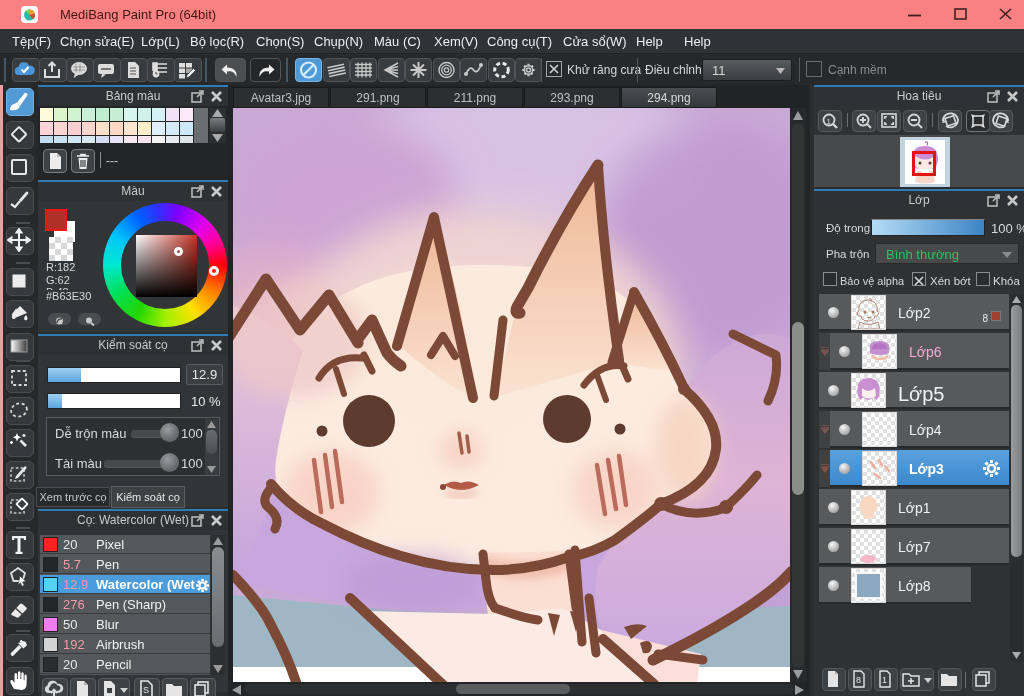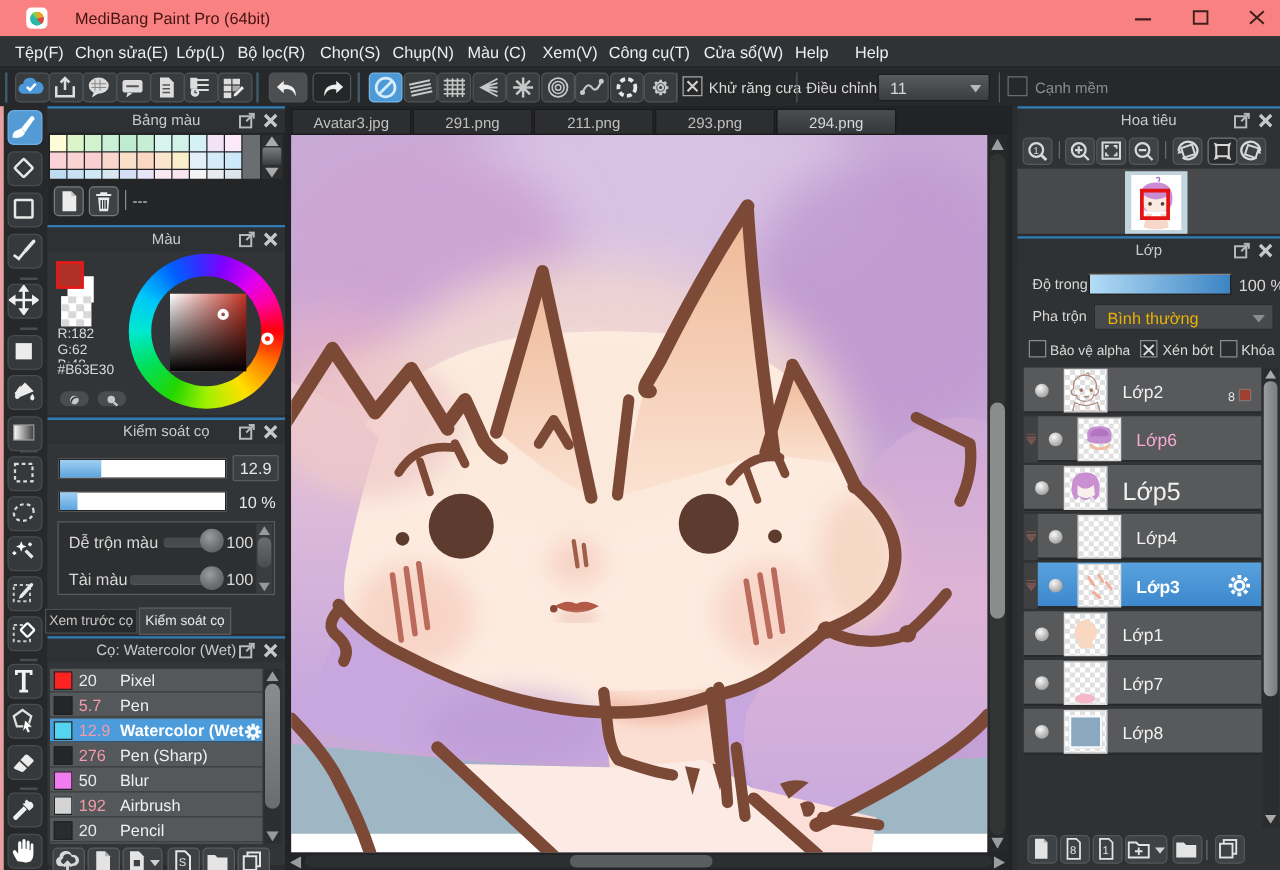--- a/index.html
+++ b/index.html
@@ -729,21 +729,21 @@
               <rect x="1" y="3" width="9" height="9" fill="none" stroke="#b8b8b8" stroke-width="1.6"></rect>
               <path d="M6 7 L12 1 M8 1 h4 v4" stroke="#b8b8b8" stroke-width="1.6" fill="none"></path>
             </svg><svg class="pico" style="right:5px" viewBox="0 0 13 13">
               <path d="M2 2 L11 11 M11 2 L2 11" stroke="#c8c8c8" stroke-width="2.6"></path>
             </svg></div>
         <span class="abs" style="left:12px; top:31px; font-size:11.5px; color:#d8d8d8">Độ trong</span>
         <div class="abs" style="left:57px; top:28px; width:114px; height:17px; background:linear-gradient(90deg,#b4dcf6,#3c84c4); border:1px solid #222; border-top-color:#888"></div>
         <span class="abs" style="left:177px; top:30px; font-size:13px; color:#d8d8d8; white-space:nowrap">100 %</span>
         <span class="abs" style="left:12px; top:57px; font-size:11.5px; color:#d8d8d8">Pha trộn</span>
         <div class="abs" style="left:61px; top:52px; width:144px; height:21px; background:#47494b; border:1px solid #2a2a2a">
-          <span class="abs" style="left:10px; top:3px; font-size:13px; color:#eab308">Bình thường</span>
+          <span class="abs" style="left:10px; top:3px; font-size:13px; color:#22c55e">Bình thường</span>
           <svg class="abs" style="right:6px; top:8px" width="10" height="6" viewBox="0 0 10 6">
               <path d="M0 0 h10 l-5 6z" fill="#8a8d8f"></path>
             </svg>
         </div>
         <div class="cbx" style="left:9px; top:81px"></div>
         <span class="abs" style="left:26px; top:84px; font-size:11px; color:#d8d8d8">Bảo vệ alpha</span>
         <div class="cbx" style="left:98px; top:81px"><svg width="12" height="12" viewBox="0 0 12 12">
               <path d="M2 2 L10 10 M10 2 L2 10" stroke="#d8d8d8" stroke-width="1.6"></path>
             </svg></div>
         <span class="abs" style="left:116px; top:84px; font-size:11.5px; color:#d8d8d8">Xén bớt</span>
@@ -825,21 +825,21 @@
               </svg></div>
             <span class="abs" style="left:79px; top:11px; font-size:14px; color:#f0f0f0">Lớp1</span>
           </div>
         <div class="abs" style="left:5px; top:337px; width:190px; height:37px; background:#57595b; border-bottom:2px solid #28292b">
             <div class="abs" style="left:9px; top:13px; width:11px; height:11px; border-radius:50%; background:radial-gradient(circle at 38% 32%, #f8f8f8, #b8b8b8 55%, #8a8a8a)"></div>
             <div class="abs" style="left:33px; top:2px; width:33px; height:33px; background:#fff; background-image:conic-gradient(#e0e0e0 90deg,#fff 0 180deg,#e0e0e0 0 270deg,#fff 0); background-size:8px 8px; outline:1px solid #ddd"><svg width="33" height="33" viewBox="0 0 33 33">
                 <ellipse cx="16" cy="29" rx="8" ry="4" fill="#f4b8c8"></ellipse>
               </svg></div>
             <span class="abs" style="left:79px; top:11px; font-size:14px; color:#f0f0f0">Lớp7</span>
           </div>
-        <div class="abs" style="left:5px; top:376px; width:191px; height:37px; background:#57595b; border-bottom:2px solid #28292b">
+        <div class="abs" style="left:5px; top:376px; width:152px; height:37px; background:#57595b; border-bottom:2px solid #28292b">
             <div class="abs" style="left:9px; top:13px; width:11px; height:11px; border-radius:50%; background:radial-gradient(circle at 38% 32%, #f8f8f8, #b8b8b8 55%, #8a8a8a)"></div>
             <div class="abs" style="left:33px; top:2px; width:33px; height:33px; background:#fff; background-image:conic-gradient(#e0e0e0 90deg,#fff 0 180deg,#e0e0e0 0 270deg,#fff 0); background-size:8px 8px; outline:1px solid #ddd">
               <div style="position:absolute;left:3px;top:3px;width:27px;height:27px;background:#8aa8c0;border:2px solid #f8f8f8"></div>
             </div>
             <span class="abs" style="left:79px; top:11px; font-size:14px; color:#f0f0f0">Lớp8</span>
           </div>
         <div class="abs" style="left:196px; top:103px; width:13px; height:368px; background:#2a2c2e">
           <svg class="abs" style="left:2px; top:2px" width="9" height="7" viewBox="0 0 9 7">
               <path d="M4.5 0 L9 7 H0z" fill="#aaa"></path>
             </svg>

